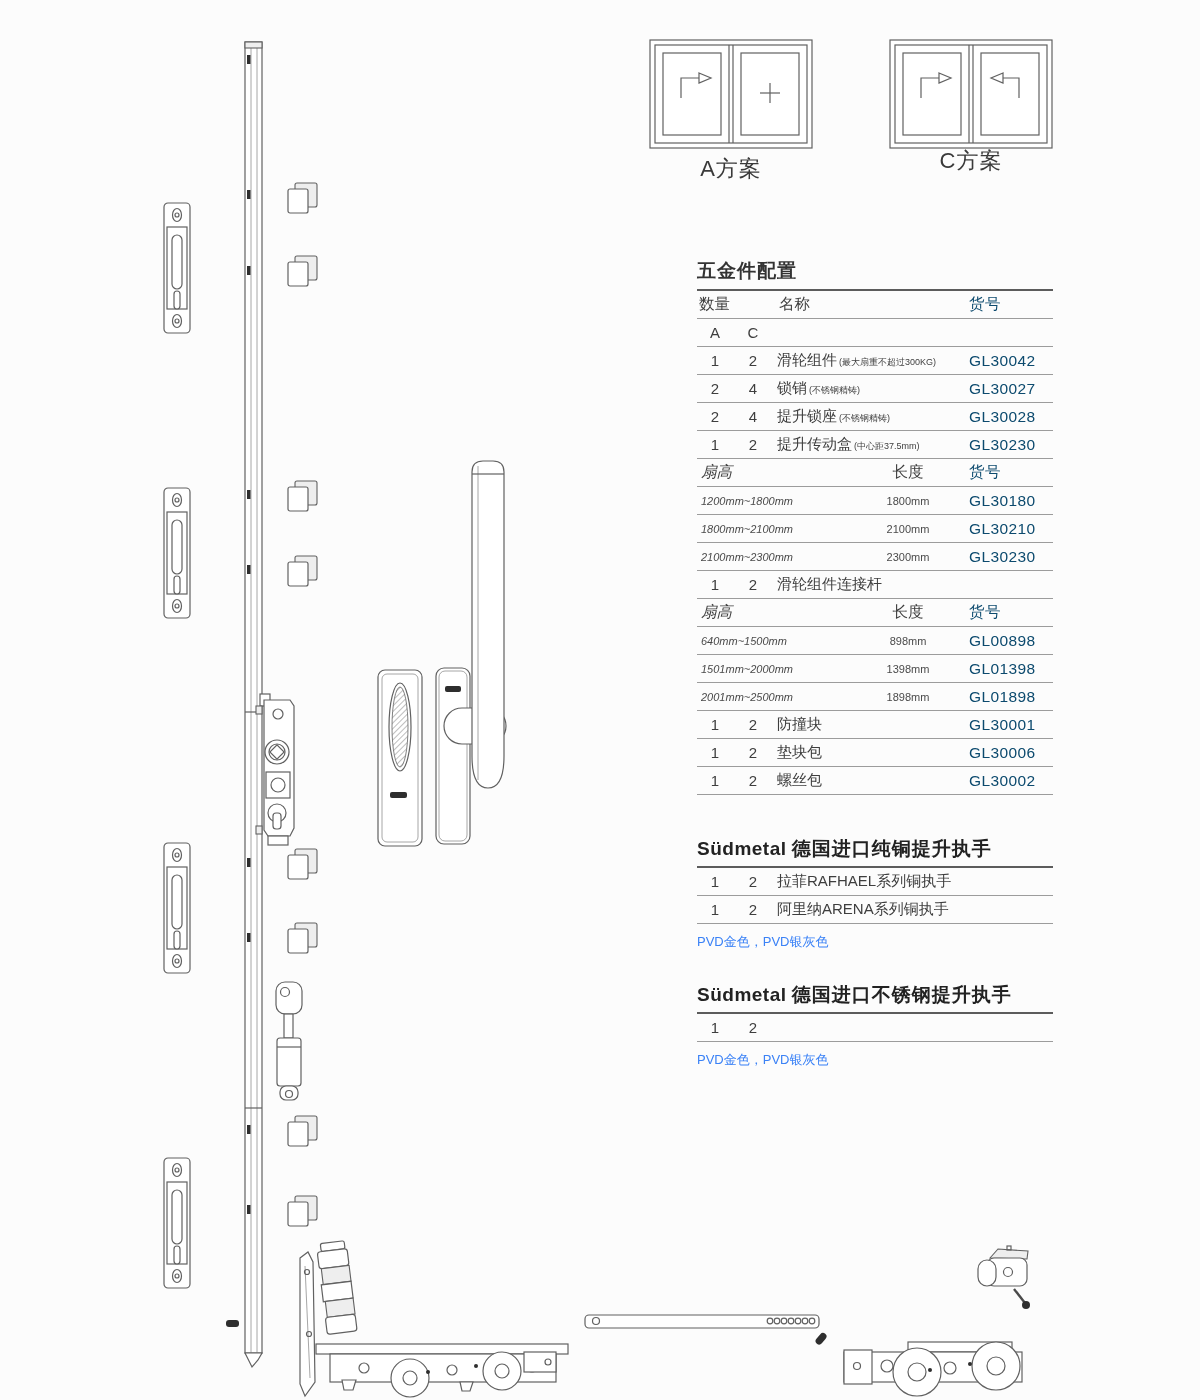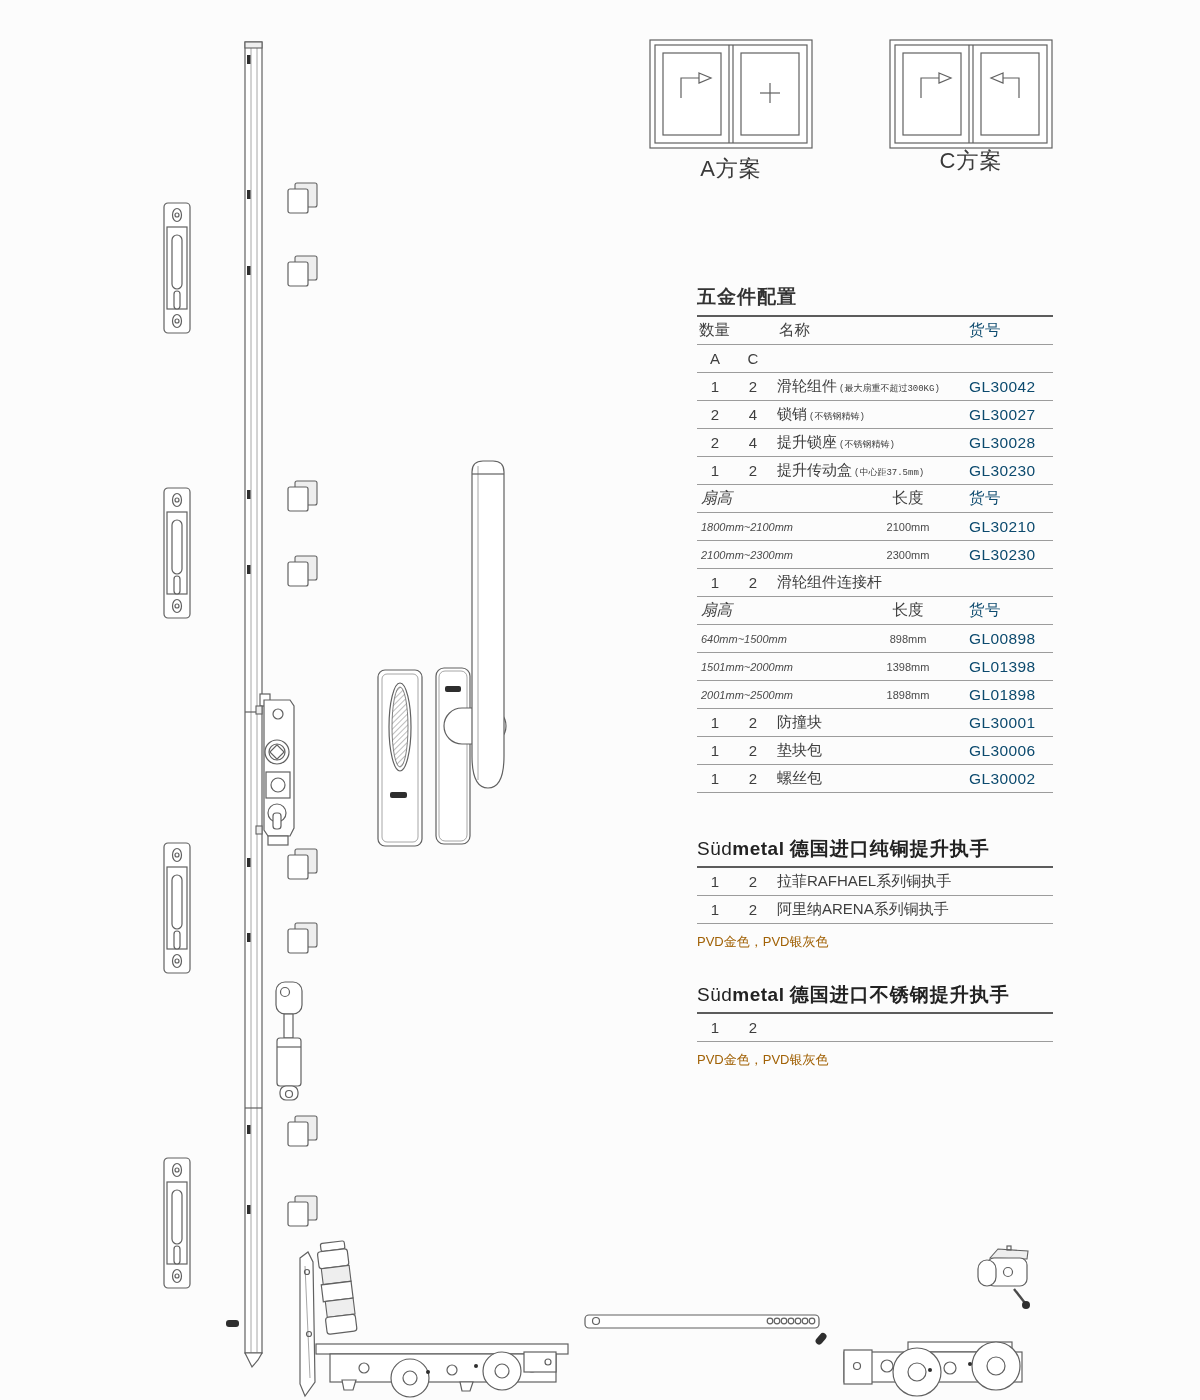--- a/index.html
+++ b/index.html
@@ -8,40 +8,40 @@
   .art{position:absolute;left:0;top:0;}
   
   .ln{fill:none;stroke:#616161;stroke-width:1.2;}
   .fw{fill:#ffffff;stroke:#616161;stroke-width:1.2;}
   .fg{fill:#eeeeee;stroke:#616161;stroke-width:1.1;}
   .dk{fill:#2e2e2e;stroke:none;}
   .thin{fill:none;stroke:#8f8f8f;stroke-width:0.8;}
   
   .plan-label{position:absolute;width:162px;text-align:center;font-size:22px;color:#3a3a3a;letter-spacing:1px;}
   
-  .htable{position:absolute;left:685px;top:284px;width:356px;}
+  .htable{position:absolute;left:685px;top:258px;width:356px;}
   .t-title{font-size:19px;font-weight:bold;letter-spacing:1px;padding-bottom:5px;border-bottom:2px solid #5c5c5c;color:#333;}
   .t-row{display:flex;align-items:center;height:27px;border-bottom:1px solid #9c9c9c;}
   .c-a{width:36px;text-align:center;font-size:15px;flex:none;}
   .c-c{width:40px;text-align:center;font-size:15px;flex:none;}
   .c-name{flex:1;font-size:15px;padding-left:4px;display:flex;align-items:baseline;white-space:nowrap;overflow:hidden;}
-  .note{font-size:9px;margin-left:2px;font-family:Liberation Mono, monospace;}
+  .note{font-size:9px;margin-left:2px;}
   .c-code{width:84px;flex:none;font-size:15.5px;letter-spacing:.4px;color:#0c4a6e;}
   .c-qtyhead{width:76px;flex:none;font-size:15.5px;padding-left:2px;}
   .c-namehead{flex:1;font-size:15.5px;padding-left:4px;}
   .c-range{width:146px;flex:none;font-size:11px;padding-left:4px;color:#4a4a4a;font-style:italic;}
   .c-len{flex:1;font-size:11px;color:#4a4a4a;text-align:center;}
   .sizehead .c-range,.sizehead .c-len{font-size:15.5px;color:#3e3e3e;}
   
   .sec{position:absolute;left:685px;width:356px;}
   .sec-title{font-size:19px;padding-bottom:4px;border-bottom:2px solid #5c5c5c;color:#222;white-space:nowrap;}
-  .brand-light{font-weight:400;letter-spacing:.5px;}
+  .brand-light{font-weight:700;letter-spacing:.5px;}
   .brand-bold{font-weight:700;letter-spacing:.5px;}
   .sec-cn{font-weight:700;letter-spacing:1px;}
-  .finish{font-size:13px;padding-top:9px;color:#a16207;}
+  .finish{font-size:13px;padding-top:9px;color:#3b82f6;}
 </style>
 </head>
 <body>
 
 <div id="page">
 
   <svg class="art" width="1200" height="1400" viewBox="0 0 1200 1400">
     <defs>
       <pattern id="hatch" width="4" height="4" patternUnits="userSpaceOnUse" patternTransform="rotate(45)">
         <line x1="0" y1="0" x2="0" y2="4" stroke="#7d7d7d" stroke-width="1"></line>
@@ -307,20 +307,25 @@
         </span>
       <span class="c-code">GL30230</span>
     </div>
 
     <div class="t-row sizehead">
       <span class="c-range">扇高</span>
       <span class="c-len">长度</span>
       <span class="c-code">货号</span>
     </div>
     <div class="t-row">
+      <span class="c-range">1200mm~1800mm</span>
+      <span class="c-len">1800mm</span>
+      <span class="c-code">GL30180</span>
+    </div>
+    <div class="t-row">
       <span class="c-range">1800mm~2100mm</span>
       <span class="c-len">2100mm</span>
       <span class="c-code">GL30210</span>
     </div>
     <div class="t-row">
       <span class="c-range">2100mm~2300mm</span>
       <span class="c-len">2300mm</span>
       <span class="c-code">GL30230</span>
     </div>
 

